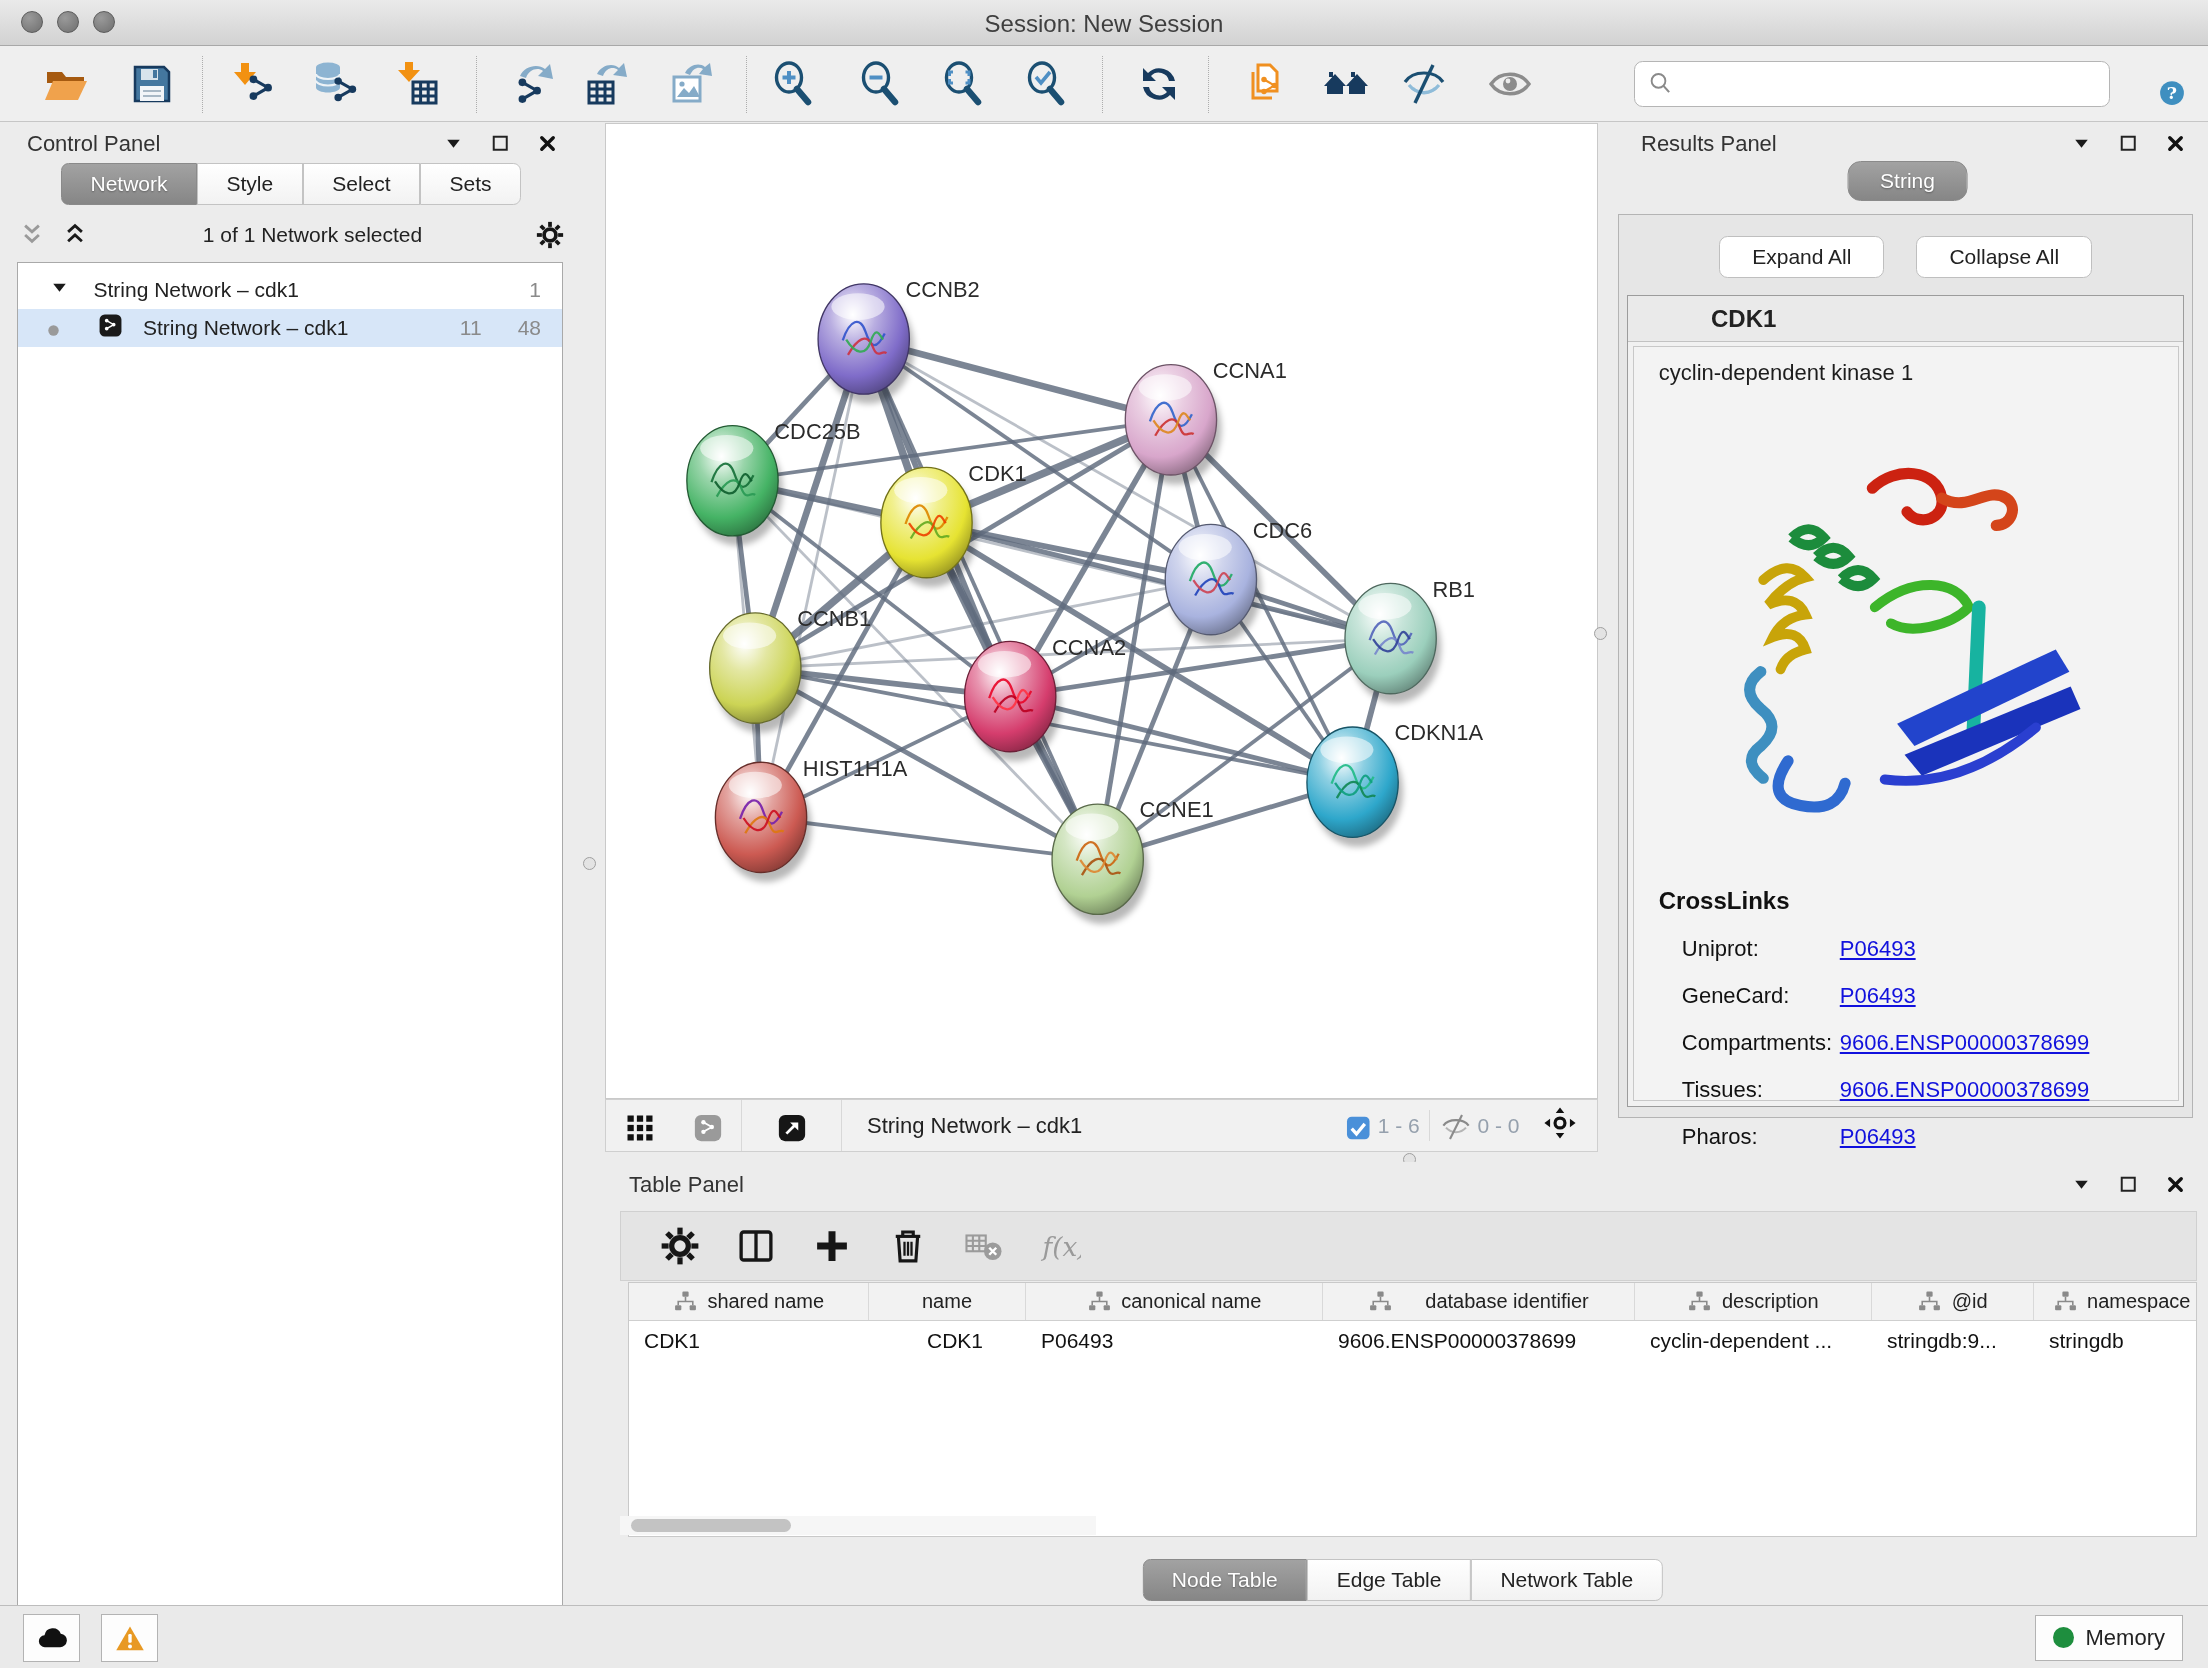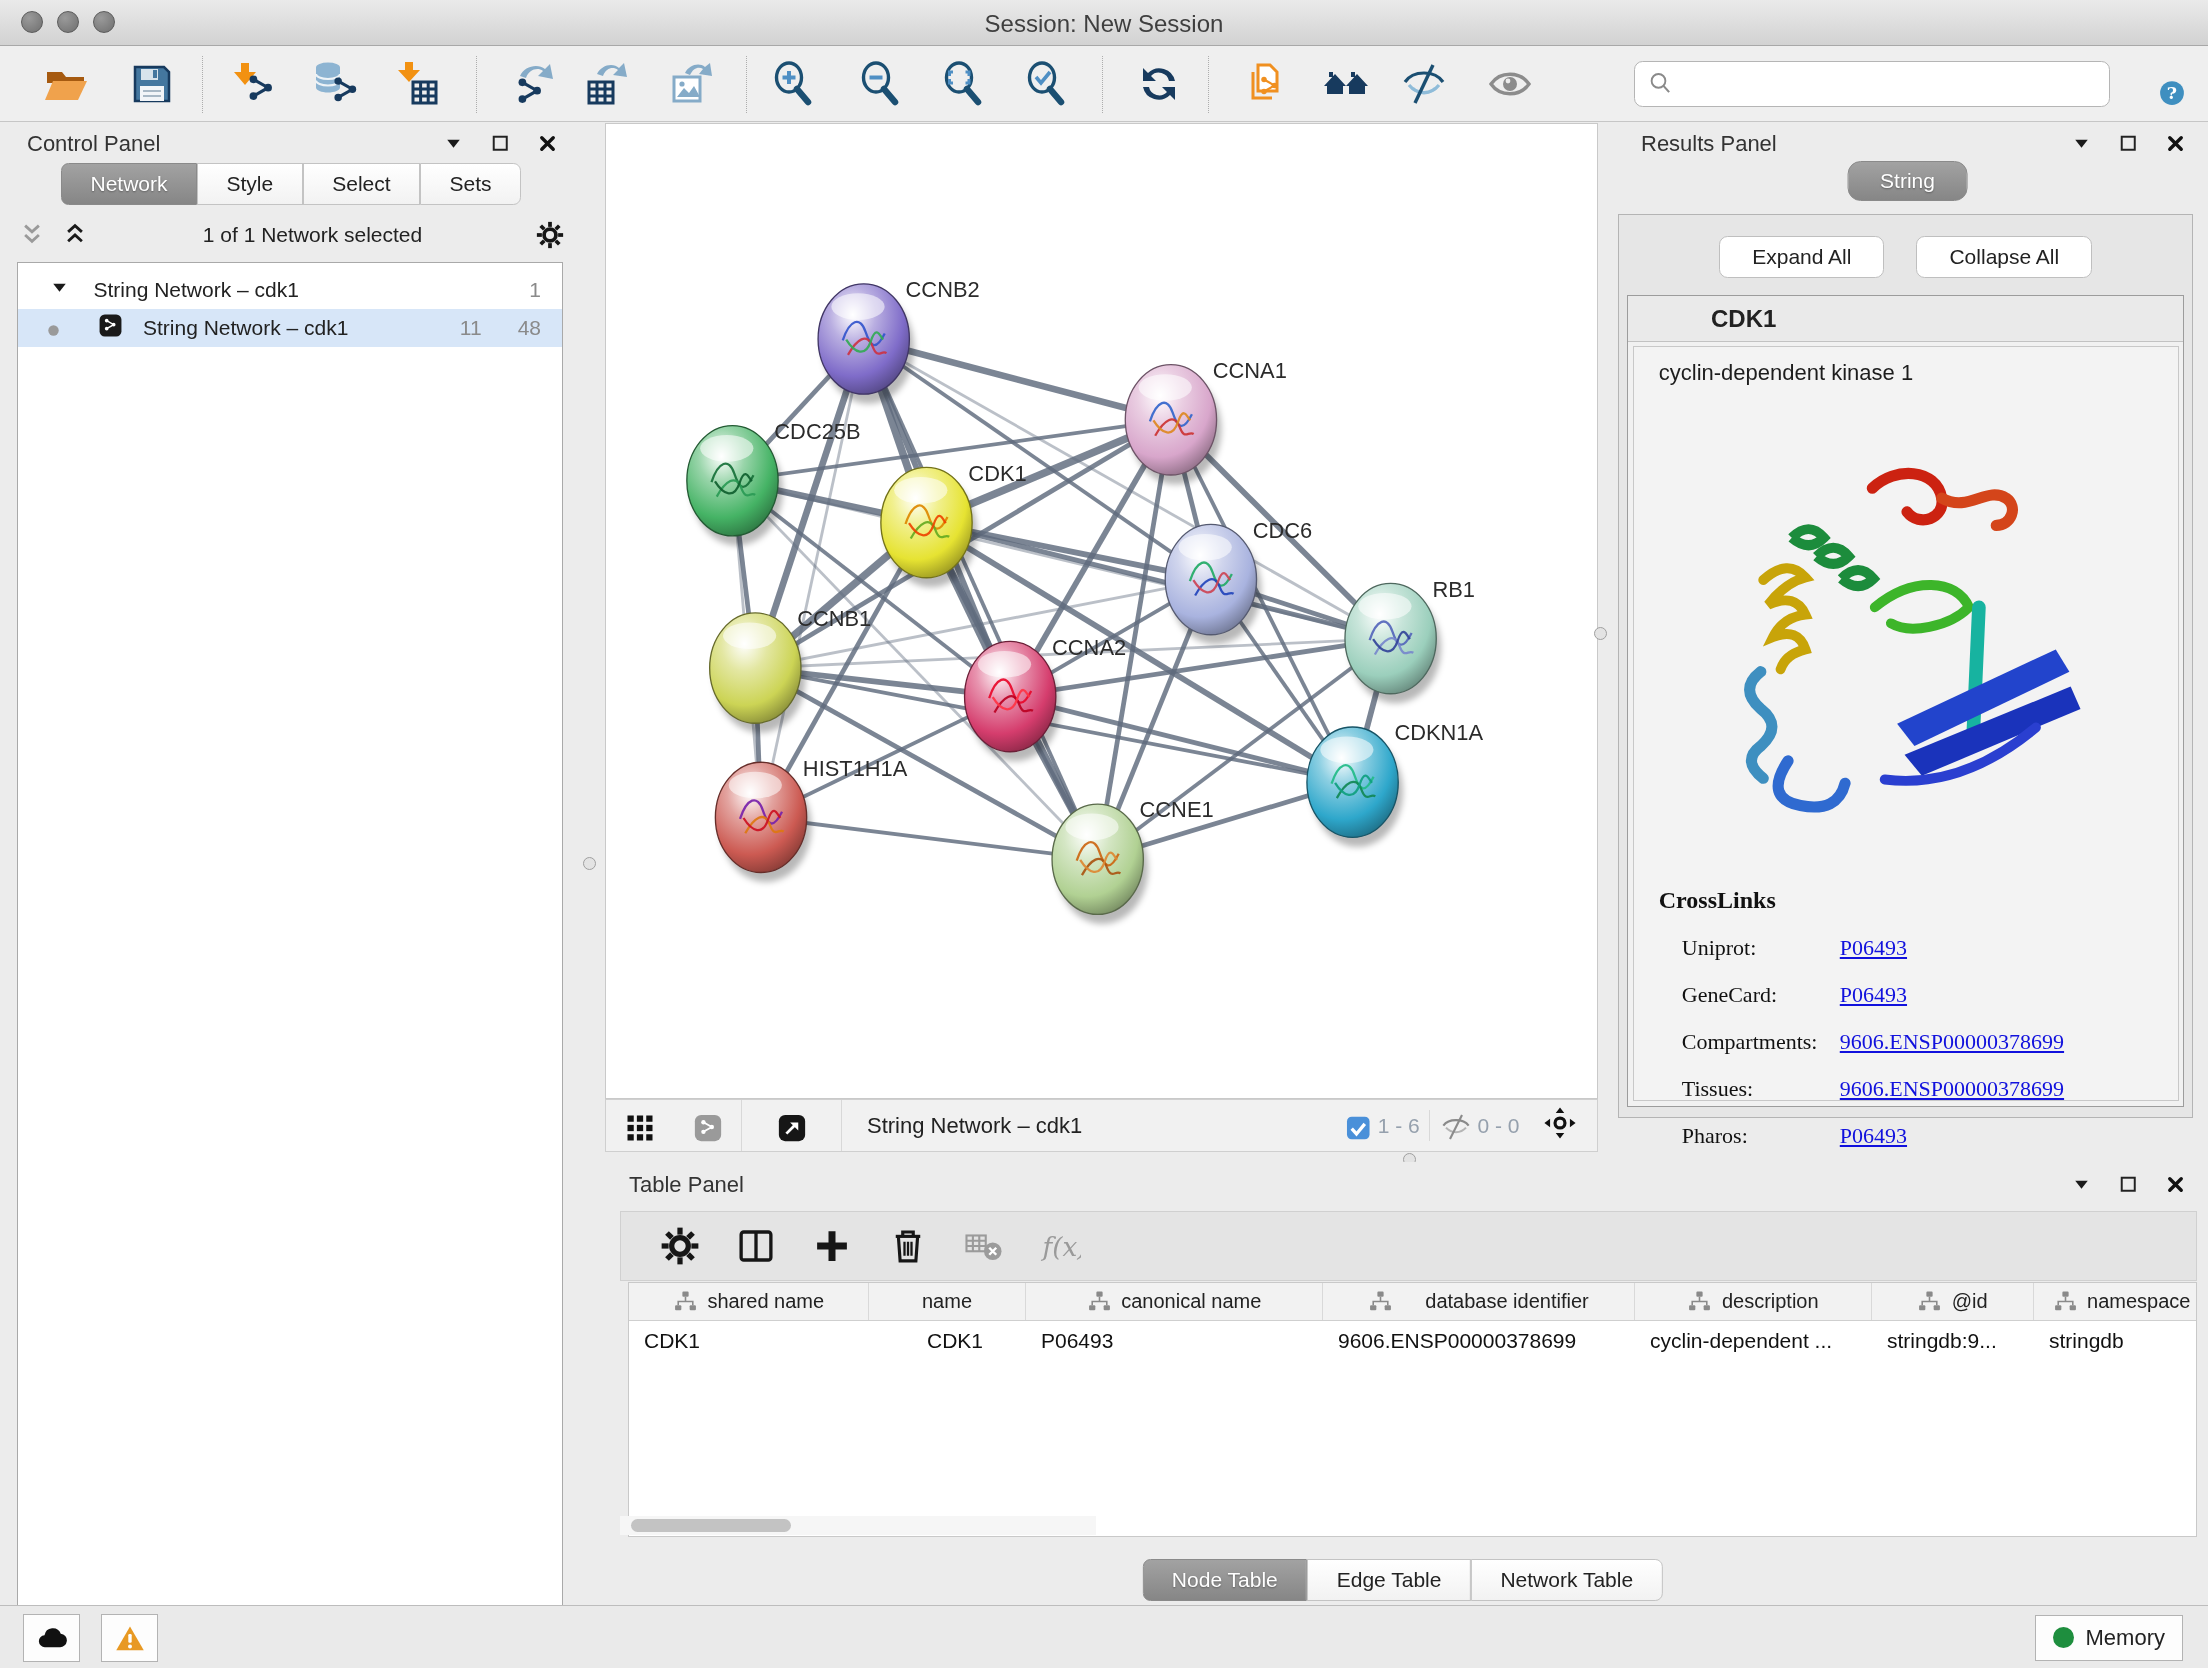--- a/index.html
+++ b/index.html
@@ -87,21 +87,21 @@
     background:#f1f1f1; border:1px solid #9c9c9c; }
   .rp-entry-head { height:46px; background:#eaeaea; border-bottom:1px solid #c2c2c2;
     display:flex; align-items:center; }
   .rp-entry-head svg { width:27px; height:27px; margin-left:76px; }
   .rp-entry-head .g { font-size:24px; font-weight:bold; margin-left:53px; }
   .rp-content { position:absolute; left:4.8px; right:4.8px; top:50px; bottom:4.8px;
     background:#f3f3f3; border:1px solid #c8c8c8; }
   .rp-desc { font-size:22px; color:#1d1d1d; padding:13.3px 0 0 25px; }
   .rp-protein { position:absolute; left:28.5px; top:114px; width:495px; height:409px; }
   .rp-cross { position:absolute; left:25px; top:540px; right:19px;
-    font-family:Liberation Serif, serif; }
+    font-family:Liberation Sans, sans-serif; }
   .rp-cross .ct { font-size:24px; font-weight:bold; color:#111; }
   .cl-row { display:flex; margin-top:21px; font-size:22px; }
   .cl-row .l { width:181px; padding-left:23px; color:#111; }
   .cl-row a { color:#1111dd; text-decoration:underline; }
 
   
   .table-panel { position:absolute; left:597px; top:1162px; width:1611px; height:443px; background:#ececec; }
   .tp-head { position:absolute; left:32px; top:9.5px; }
   .tp-ctls { position:absolute; right:15px; top:9.5px; }
   .tp-toolbar { position:absolute; left:23px; right:11.4px; top:49px; height:70px;

